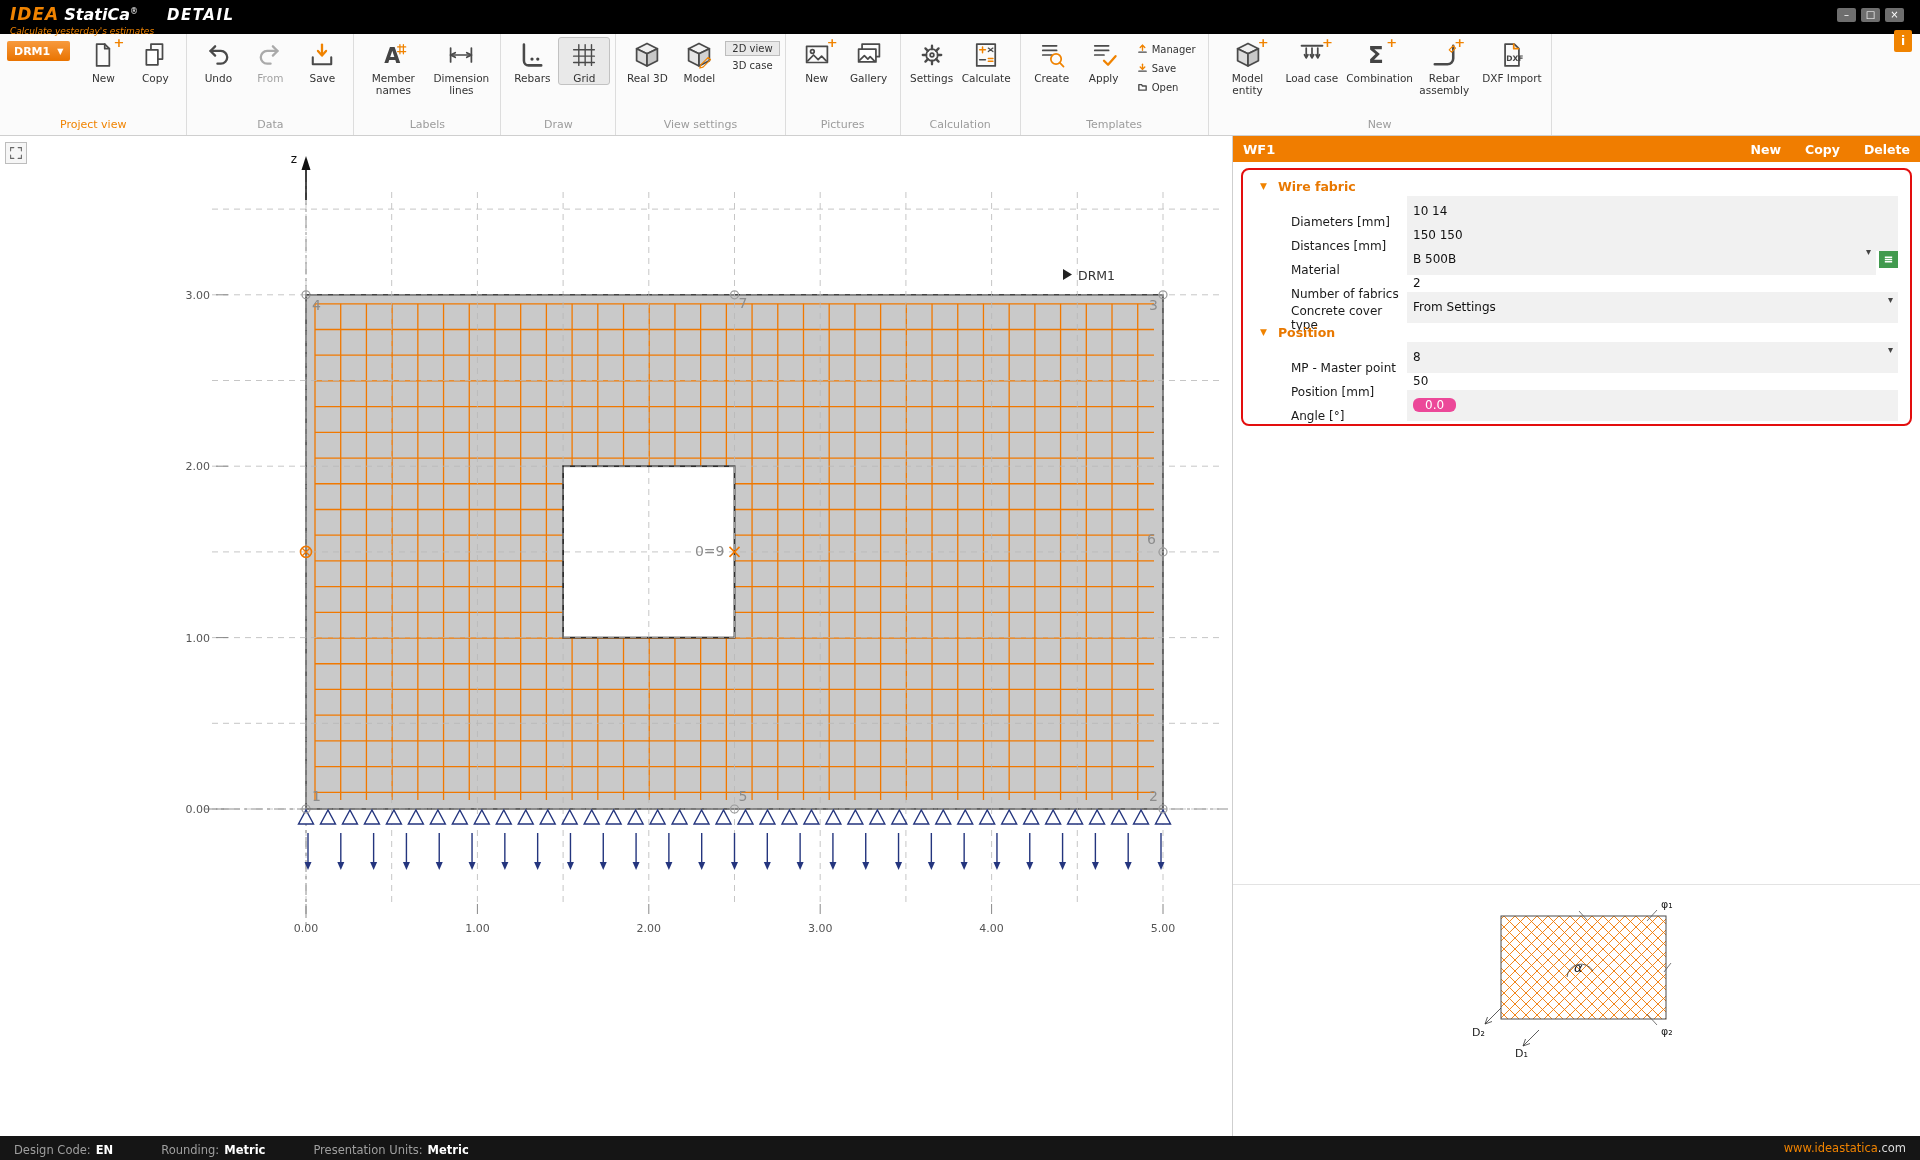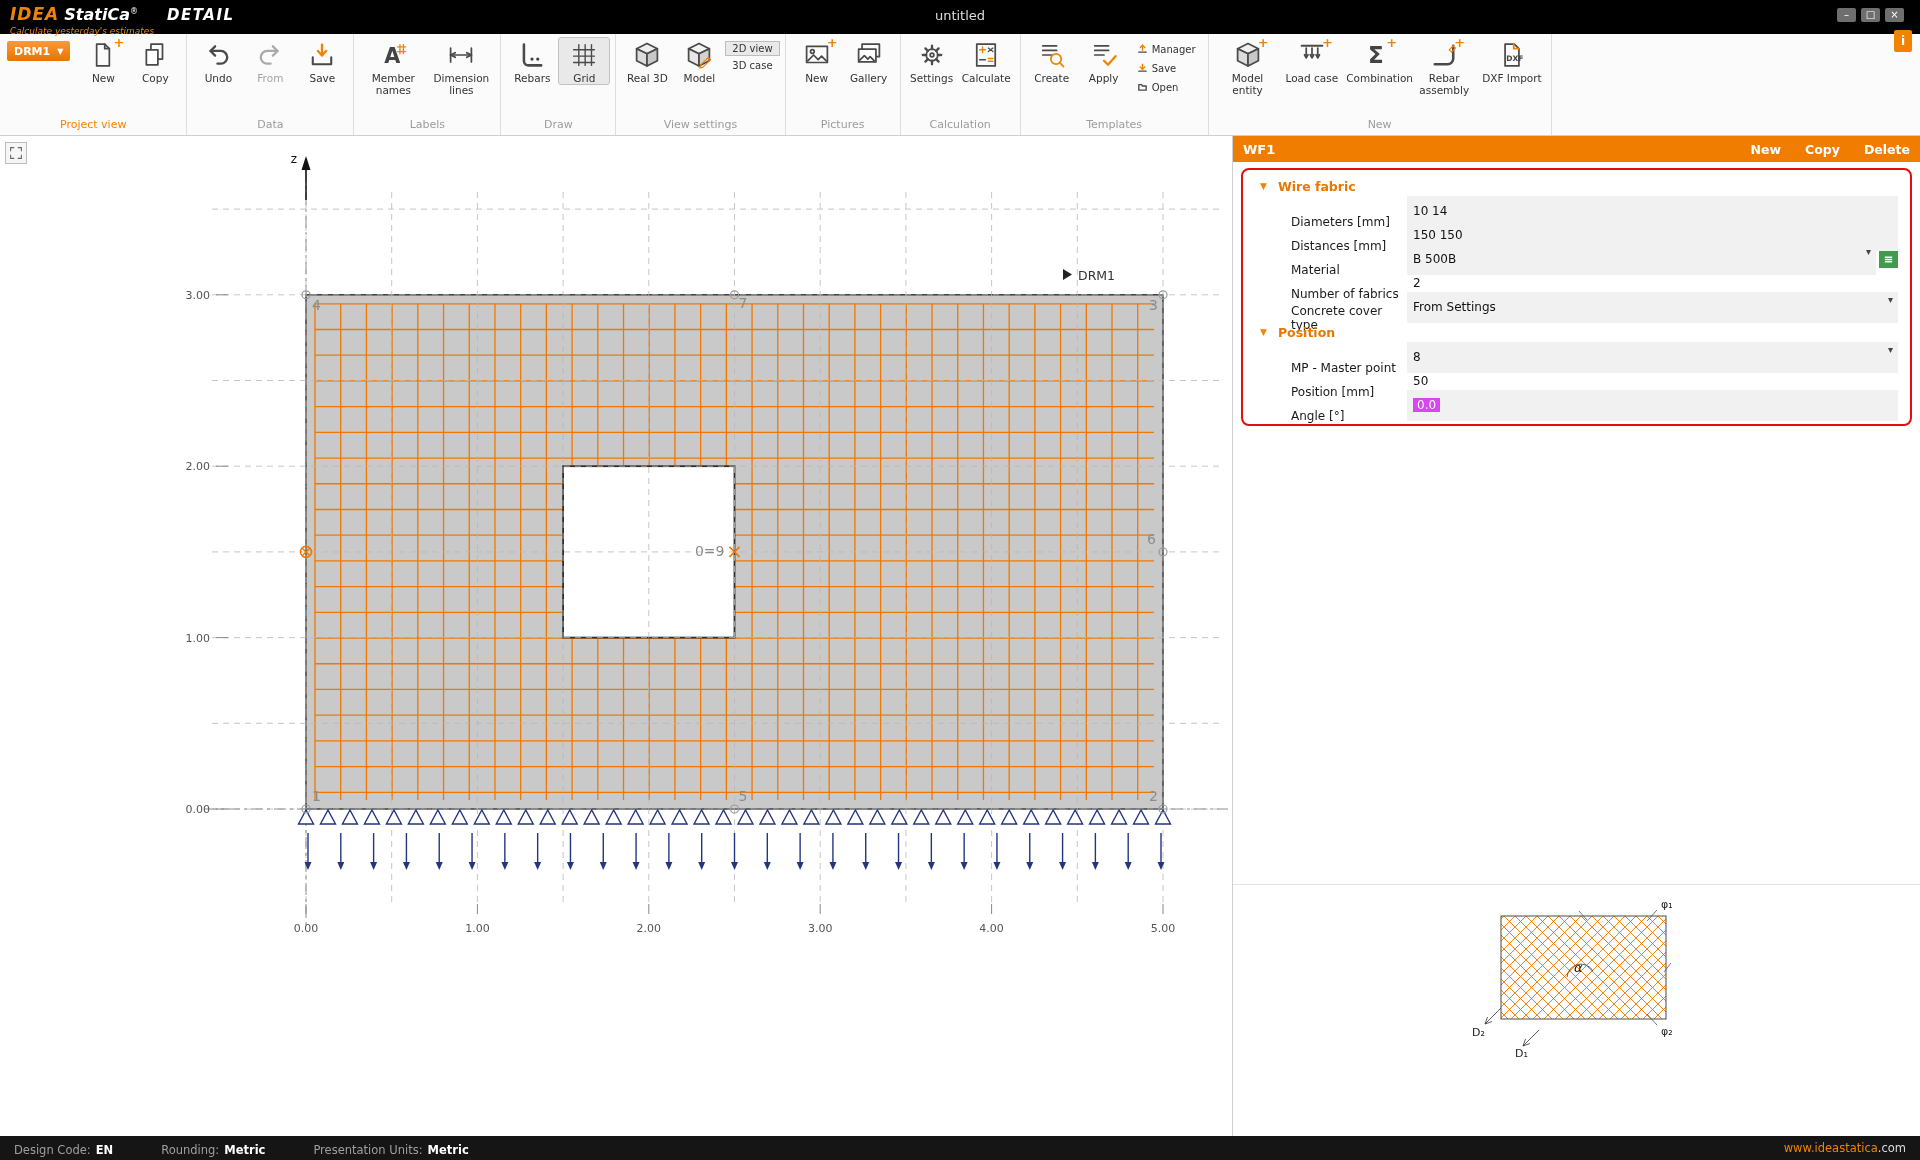--- a/index.html
+++ b/index.html
@@ -65,21 +65,21 @@
   .tri{color:#F08300;font-size:9px;}
   .ptitle{color:#E87800;font-weight:bold;font-size:12.5px;}
   .prow{display:flex;align-items:center;height:24px;padding-left:48px;}
   .plabel{width:116px;font-size:12px;color:#1A1A1A;flex:none;margin-top:22px;}
   .pval{flex:1;display:flex;align-items:center;margin-right:12px;height:19px;}
   .pfield{flex:1;background:#F1F1F1;height:31px;display:flex;align-items:center;padding:0 6px;font-size:12px;color:#111;position:relative;}
   .caret{position:absolute;right:5px;top:2px;font-size:10px;color:#444;}
   .editbtn{width:19px;height:18px;background:#419A4E;margin-left:3px;flex:none;display:flex;align-items:center;justify-content:center;cursor:default;}
   .editbtn svg{width:11px;height:11px;}
   .pplain{font-size:12px;color:#111;padding-left:6px;}
-  .sel{background:#d946ef;color:#fff;padding:0 4px;}
+  .sel{background:#ec4899;color:#fff;padding:0 12px;border-radius:6px;}
   .panel-divider{position:absolute;left:0;right:0;top:748px;border-top:1px solid #E3E3E3;}
   #fabric-diagram{position:absolute;left:238px;top:758px;}
 
   
   .statusbar{height:24px;background:#151515;display:flex;align-items:center;padding:0 14px;flex:none;}
   .sitem{margin-right:48px;white-space:nowrap;}
   .slabel{color:#9F9F9F;font-size:11.5px;}
   .svalue{color:#fff;font-weight:bold;font-size:11.5px;margin-left:5px;}
   .site{margin-left:auto;white-space:nowrap;font-size:11.5px;}
   .url-main{color:#F08300;}
@@ -90,21 +90,20 @@
 
 <div class="app">
 
   <div class="titlebar">
     <div class="logo-block">
       <span class="logo-idea">IDEA</span>
       <span class="logo-statica">StatiCa</span><span class="logo-reg">®</span>
       <span class="logo-detail">DETAIL</span>
       <div class="tagline">Calculate yesterday's estimates</div>
     </div>
-    <div class="doc-title">untitled</div>
     <div class="win-controls">
       <span class="winbtn">–</span>
       <span class="winbtn">□</span>
       <span class="winbtn">×</span>
     </div>
   </div>
   <div class="help-btn">i</div>
 
 
   <div class="ribbon" id="ribbon">

